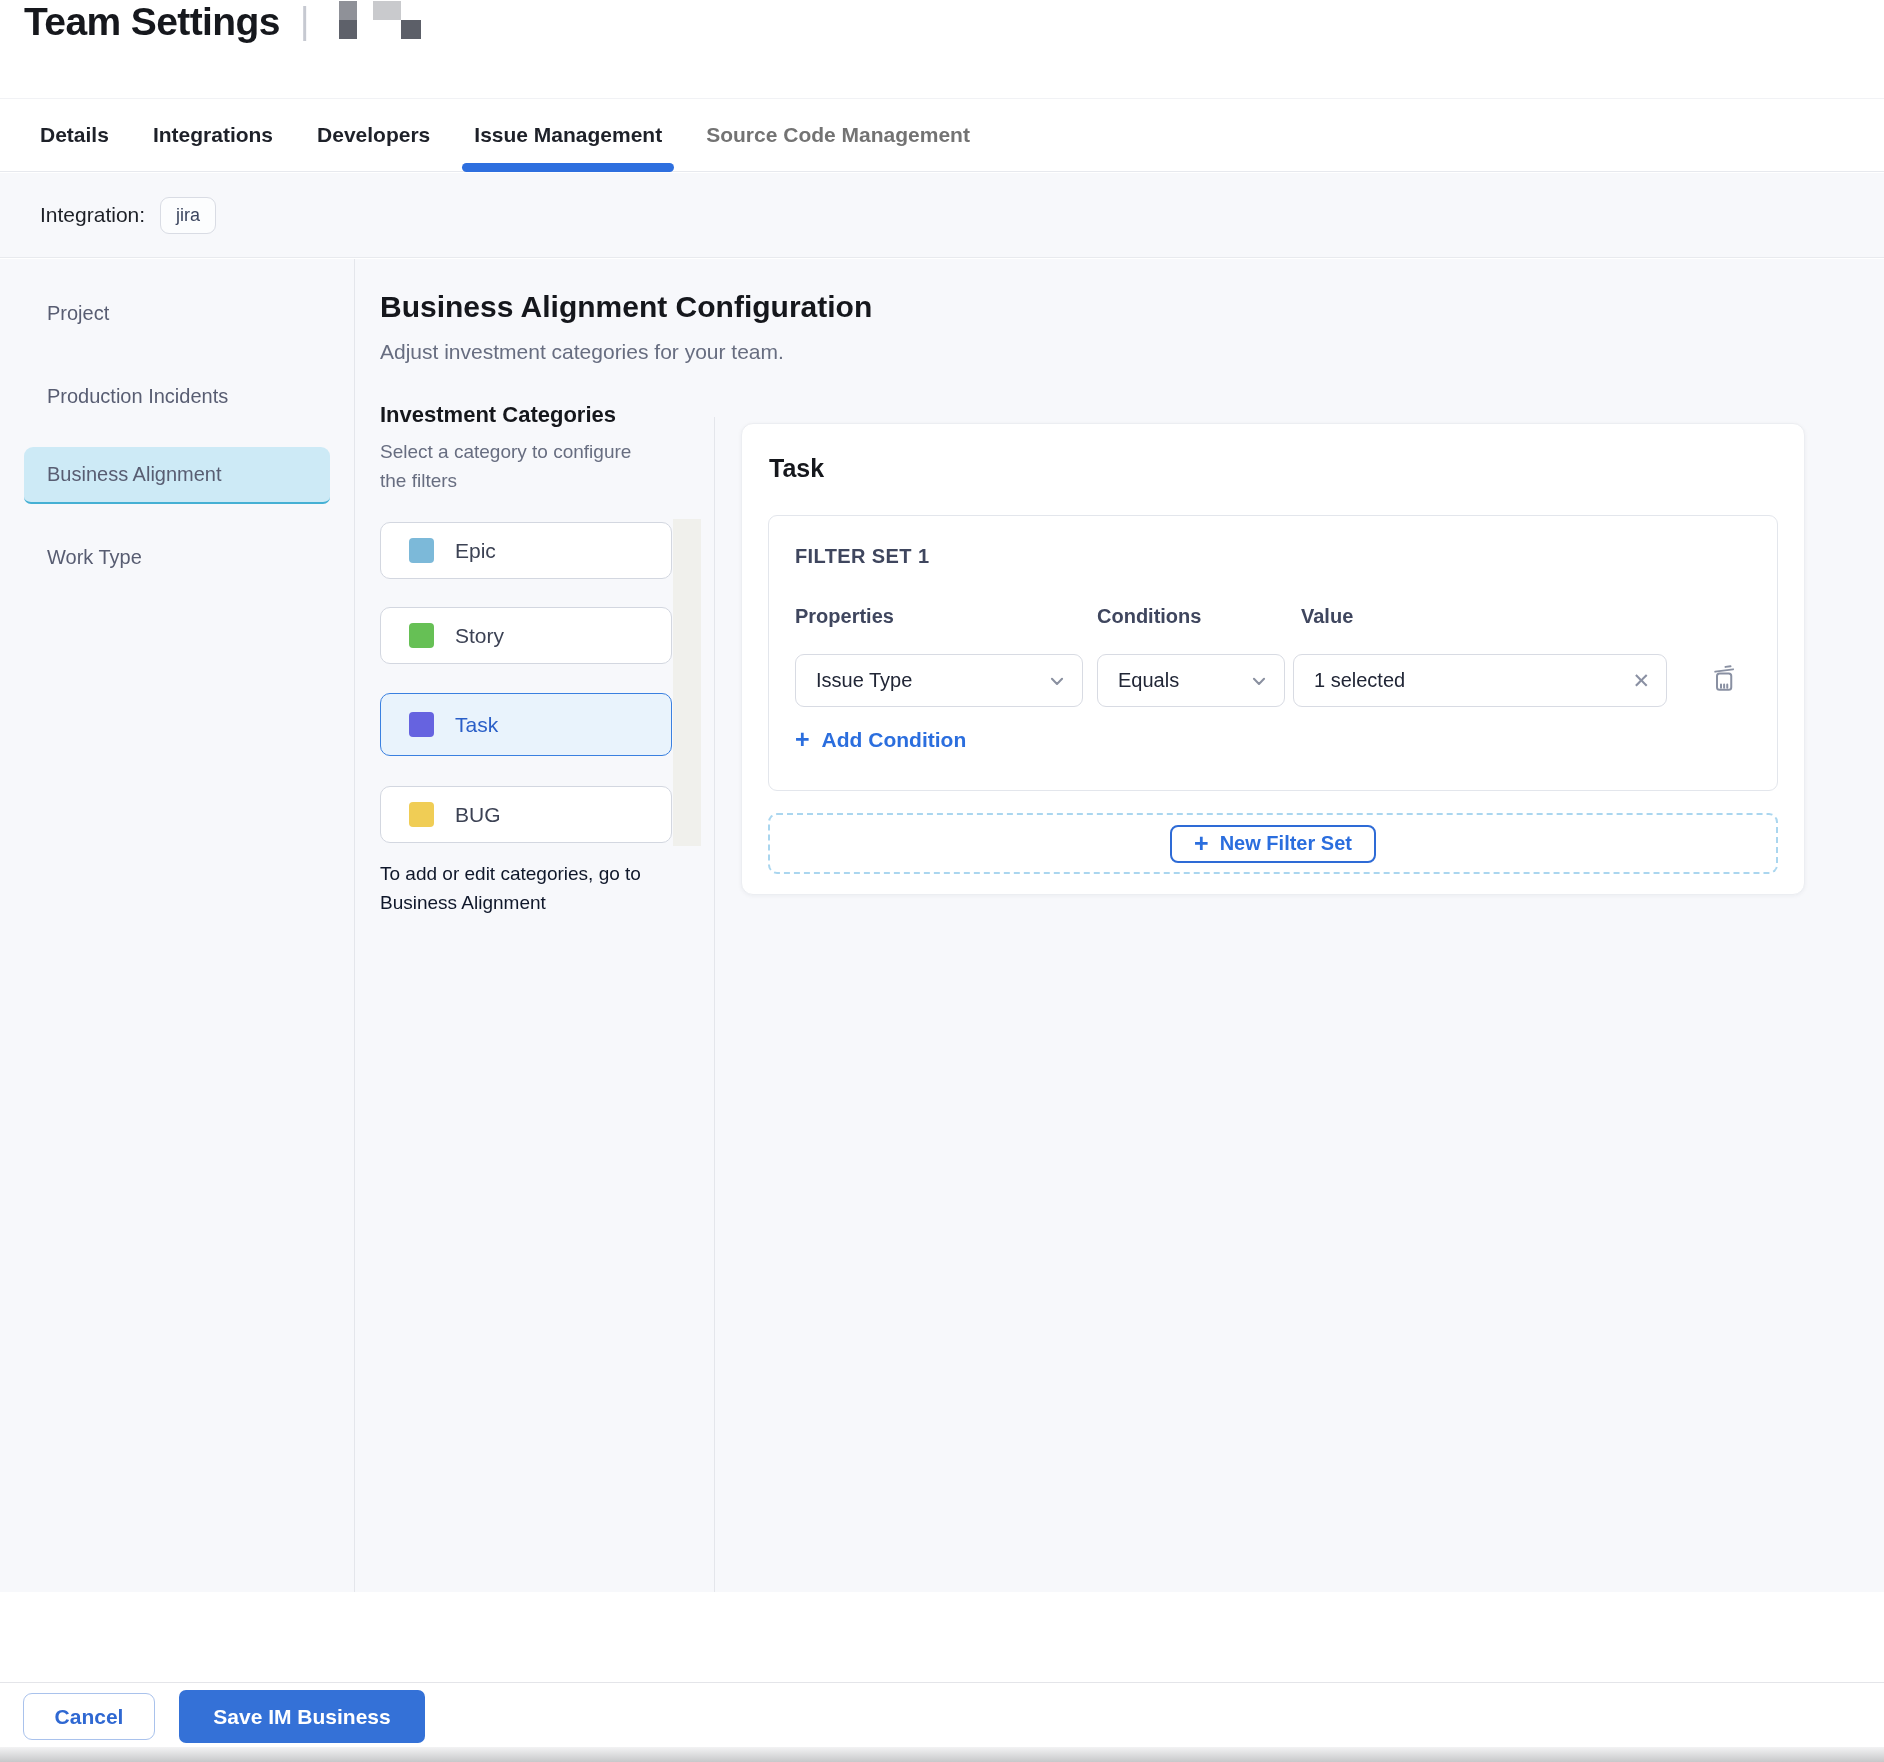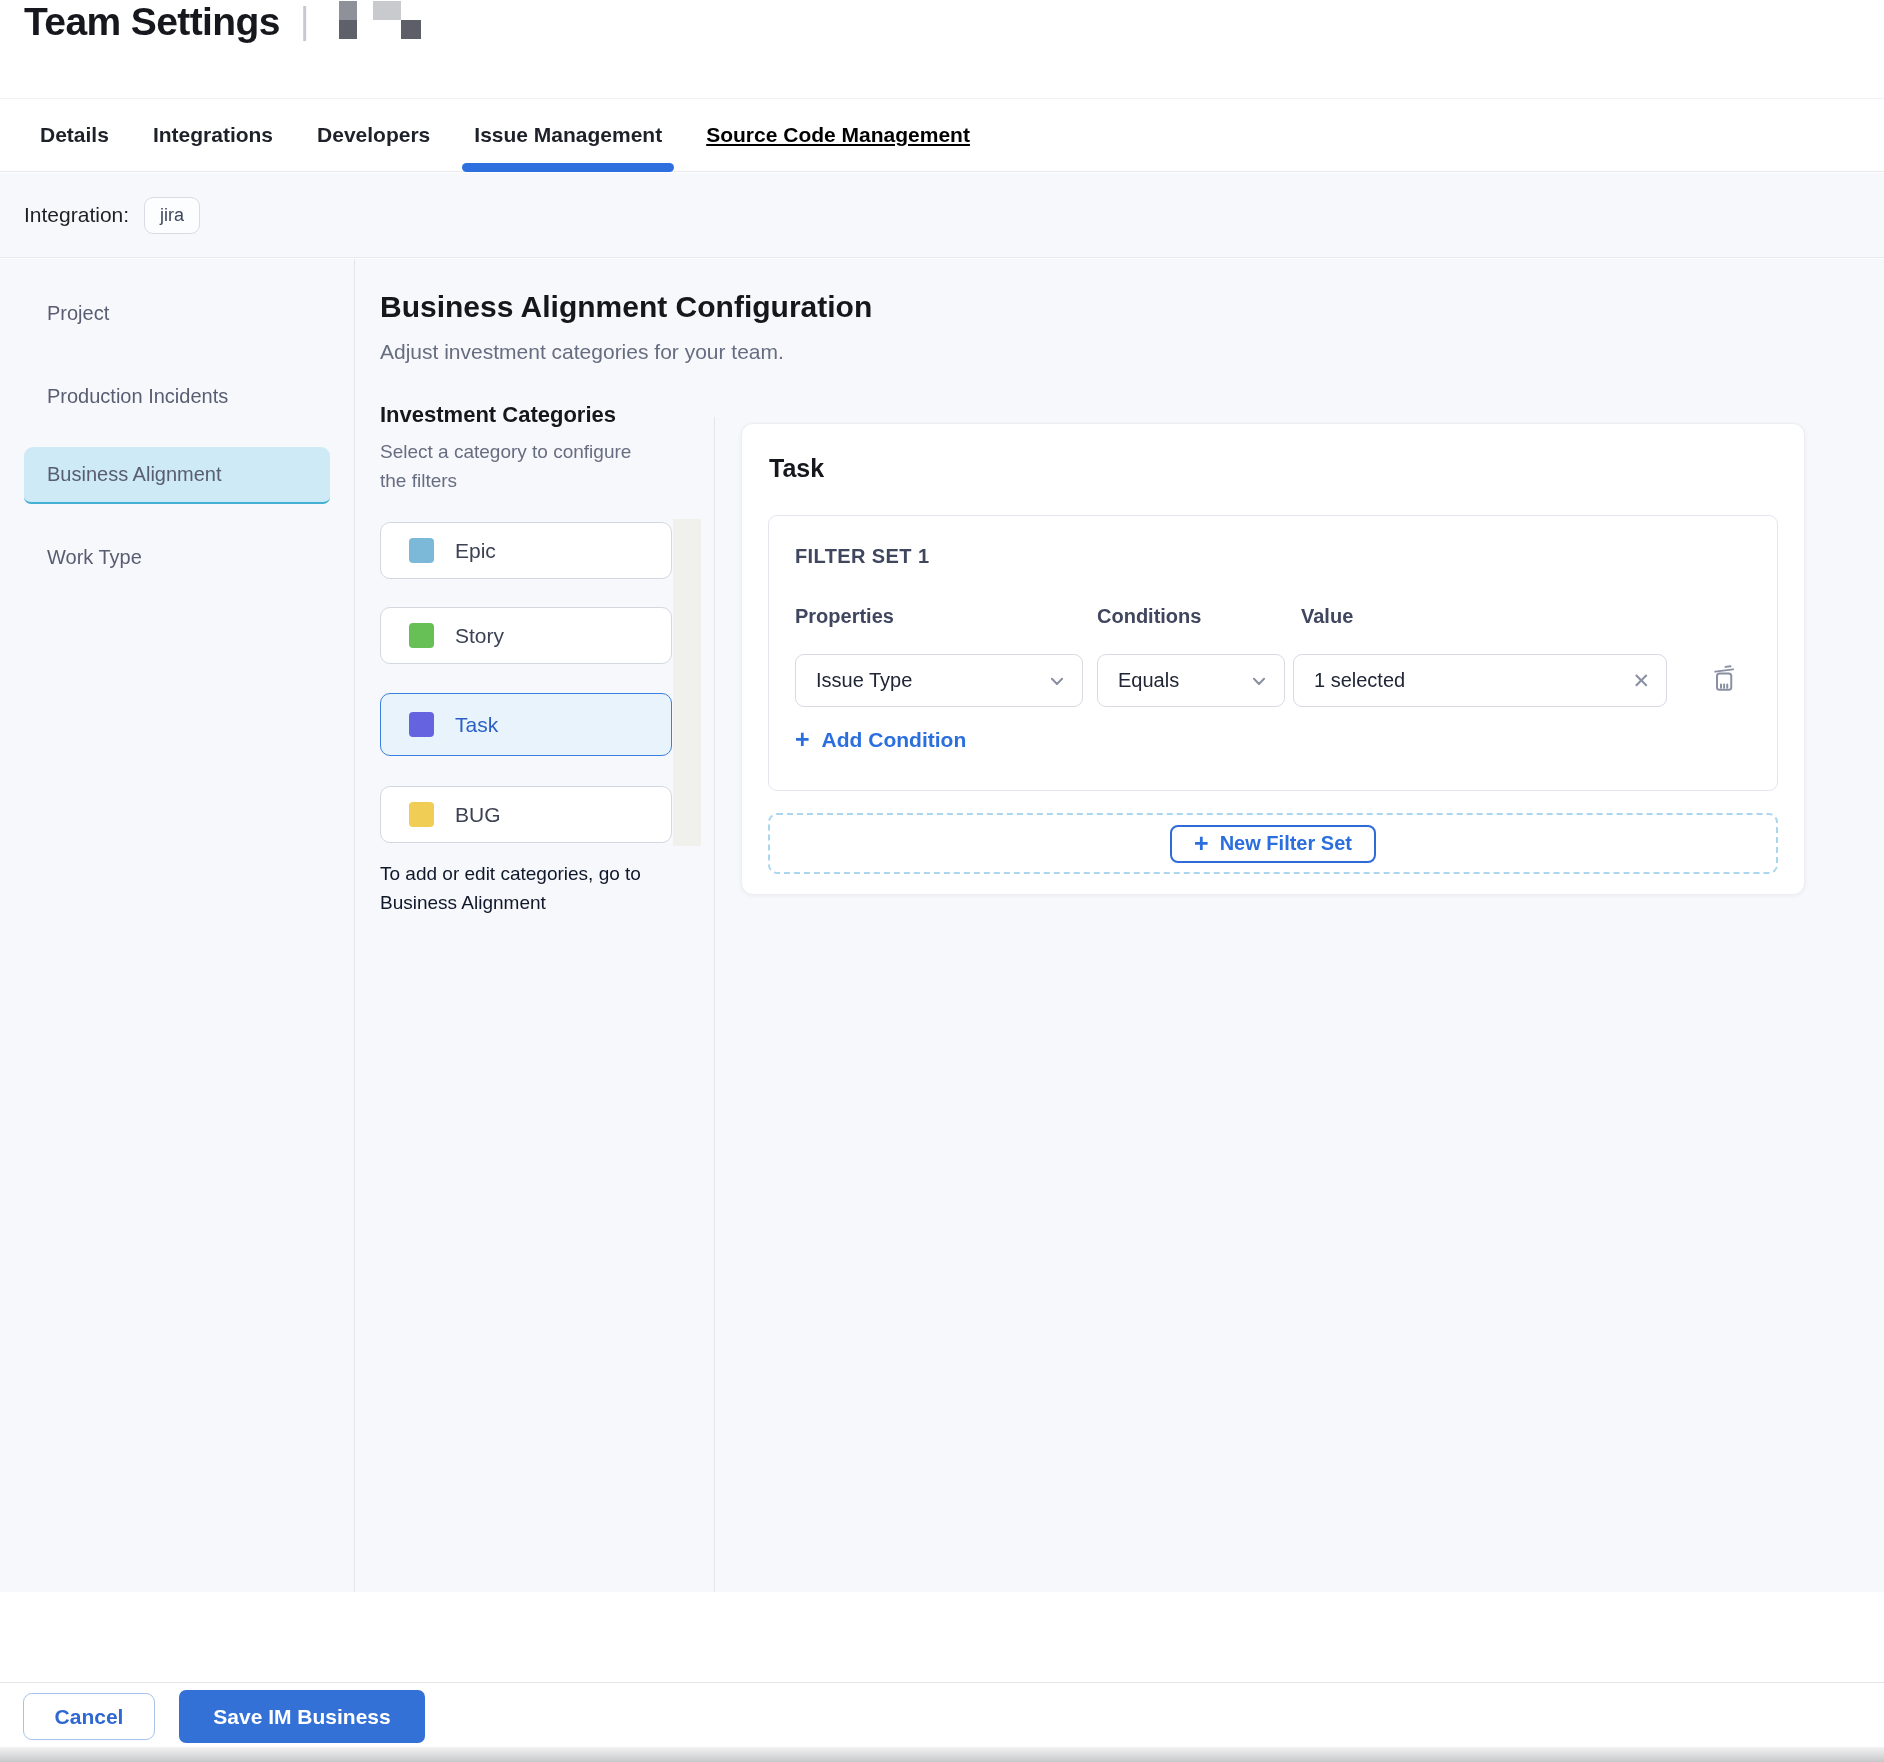--- a/index.html
+++ b/index.html
@@ -20,25 +20,25 @@
   .m2{left:34px;top:1px;width:28px;height:19px;background:#c9cacd;}
   .m3{left:62px;top:20px;width:20px;height:19px;background:#5c5f68;}
 
   .tab-row{position:absolute;top:99px;left:0;width:100%;height:73px;background:#fff;
     border-bottom:1px solid #e7e9ee;}
   .tabs{position:absolute;left:40px;top:0;height:100%;display:flex;align-items:center;gap:44px;}
   .tab{position:relative;height:100%;display:flex;align-items:center;
     font-size:21px;font-weight:700;color:#1e2129;cursor:pointer;white-space:nowrap;}
   .tab.active::after{content:"";position:absolute;left:-12px;right:-12px;bottom:-1px;height:9px;
     border-radius:6px;background:#2e6fdf;}
-  .tab.disabled{color:#000000;text-decoration:underline;}
+  .tab.disabled{color:#737373;}
 
   
   .integration-row{position:absolute;top:173px;left:0;width:100%;height:85px;background:#f7f8fb;
-    border-bottom:1px solid #e8eaee;display:flex;align-items:center;padding-left:24px;}
+    border-bottom:1px solid #e8eaee;display:flex;align-items:center;padding-left:40px;}
   .integration-label{font-size:21px;color:#1d2027;}
   .chip{margin-left:15px;padding:7px 15px;border:1px solid #d9dce4;border-radius:9px;
     background:#fcfdfe;font-size:18px;color:#3c465f;}
 
   
   .content{position:absolute;top:259px;left:0;width:100%;height:1333px;background:#f7f8fb;}
   .sidebar{position:absolute;left:0;top:0;width:355px;height:100%;border-right:1px solid #e4e6eb;}
   .side-item{position:absolute;left:24px;width:306px;height:57px;display:flex;align-items:center;
     padding-left:23px;font-size:20px;color:#585d72;border-radius:9px;cursor:pointer;}
   .side-item.selected{background:#cdeaf6;border-bottom:2px solid #45b0d4;

